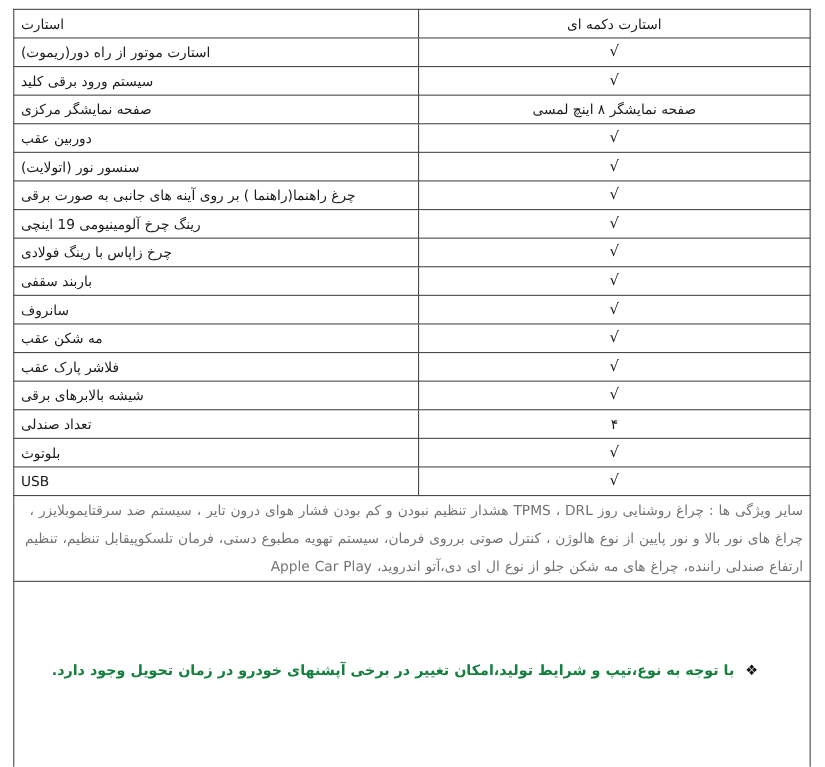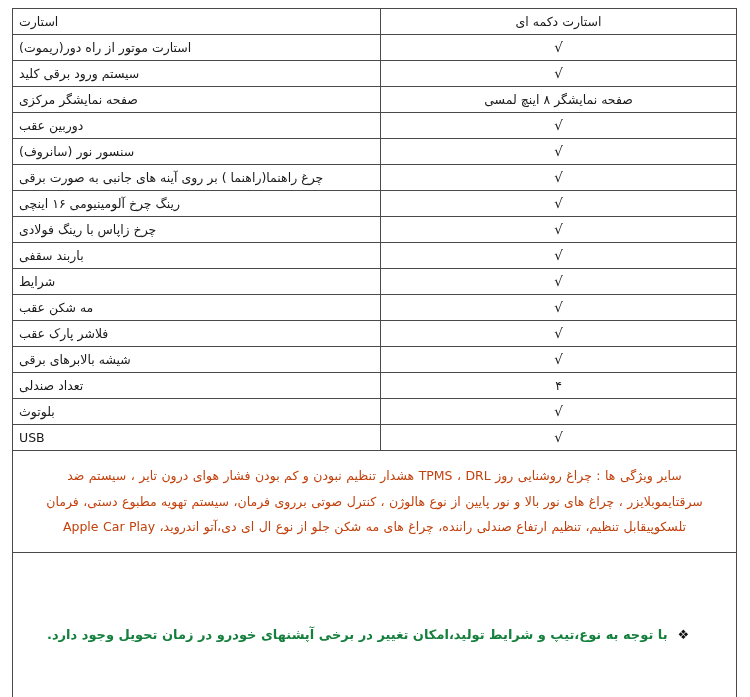--- a/index.html
+++ b/index.html
@@ -84,23 +84,23 @@
     text-align: center;
     padding: 7px 14px 9px 14px;
     height: auto;
     vertical-align: top;
     direction: rtl;
   }
 
   .notes-par {
     font-size: 12.5px;
     line-height: 2.05;
-    text-align: center;
-    color: #c2410c;
-    margin: 12px;
+    text-align: right;
+    color: #737373;
+    margin: 0;
     word-spacing: 0.5px;
   }
 
   .notes-par .ltr {
     direction: ltr;
     unicode-bidi: embed;
     display: inline-block;
   }
 
   
@@ -171,41 +171,41 @@
           <tr>
             <td class="value">صفحه نمایشگر ۸ اینچ لمسی</td>
             <td class="label">صفحه نمایشگر مرکزی</td>
           </tr>
           <tr>
             <td class="value mark">√</td>
             <td class="label">دوربین عقب</td>
           </tr>
           <tr>
             <td class="value mark">√</td>
-            <td class="label">سنسور نور (سانروف)</td>
+            <td class="label">سنسور نور (اتولایت)</td>
           </tr>
           <tr>
             <td class="value mark">√</td>
             <td class="label">چرغ راهنما(راهنما ) بر روی آینه های جانبی به صورت برقی</td>
           </tr>
           <tr>
             <td class="value mark">√</td>
-            <td class="label">رینگ چرخ آلومینیومی ۱۶ اینچی</td>
+            <td class="label">رینگ چرخ آلومینیومی 19 اینچی</td>
           </tr>
           <tr>
             <td class="value mark">√</td>
             <td class="label">چرخ زاپاس با رینگ فولادی</td>
           </tr>
           <tr>
             <td class="value mark">√</td>
             <td class="label">باربند سقفی</td>
           </tr>
           <tr>
             <td class="value mark">√</td>
-            <td class="label">شرایط</td>
+            <td class="label">سانروف</td>
           </tr>
           <tr>
             <td class="value mark">√</td>
             <td class="label">مه شکن عقب</td>
           </tr>
           <tr>
             <td class="value mark">√</td>
             <td class="label">فلاشر پارک عقب</td>
           </tr>
           <tr>

